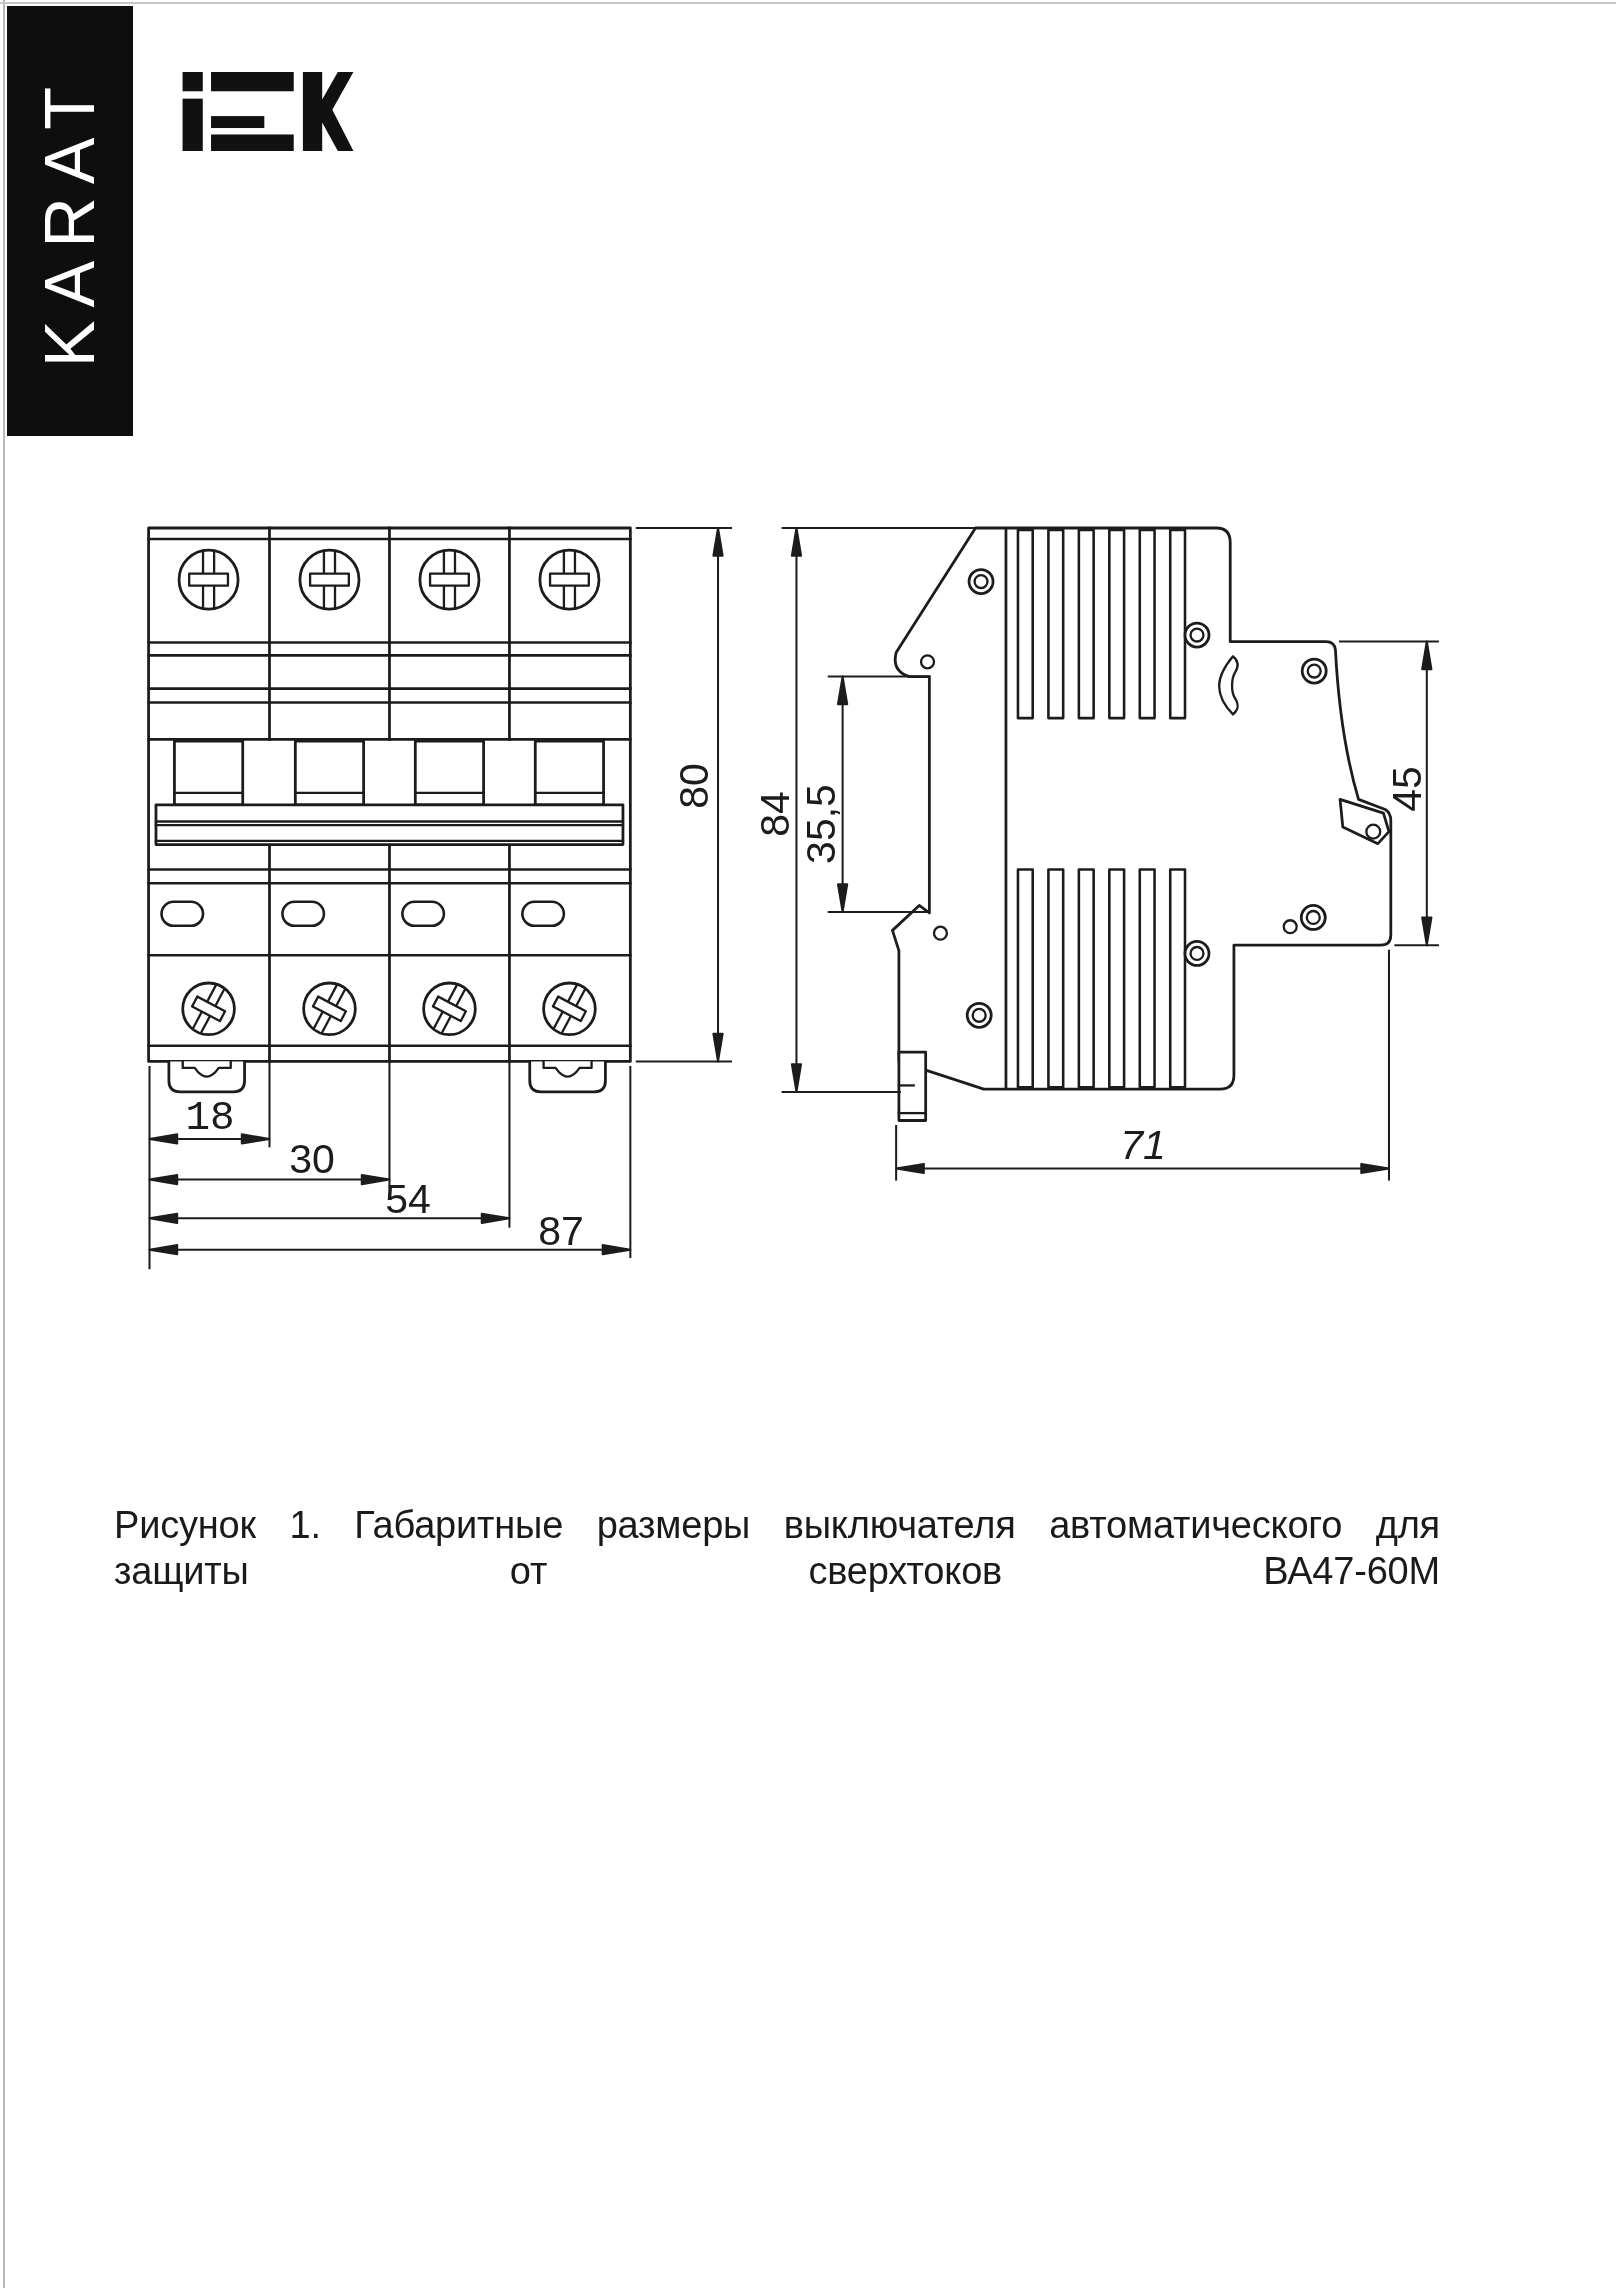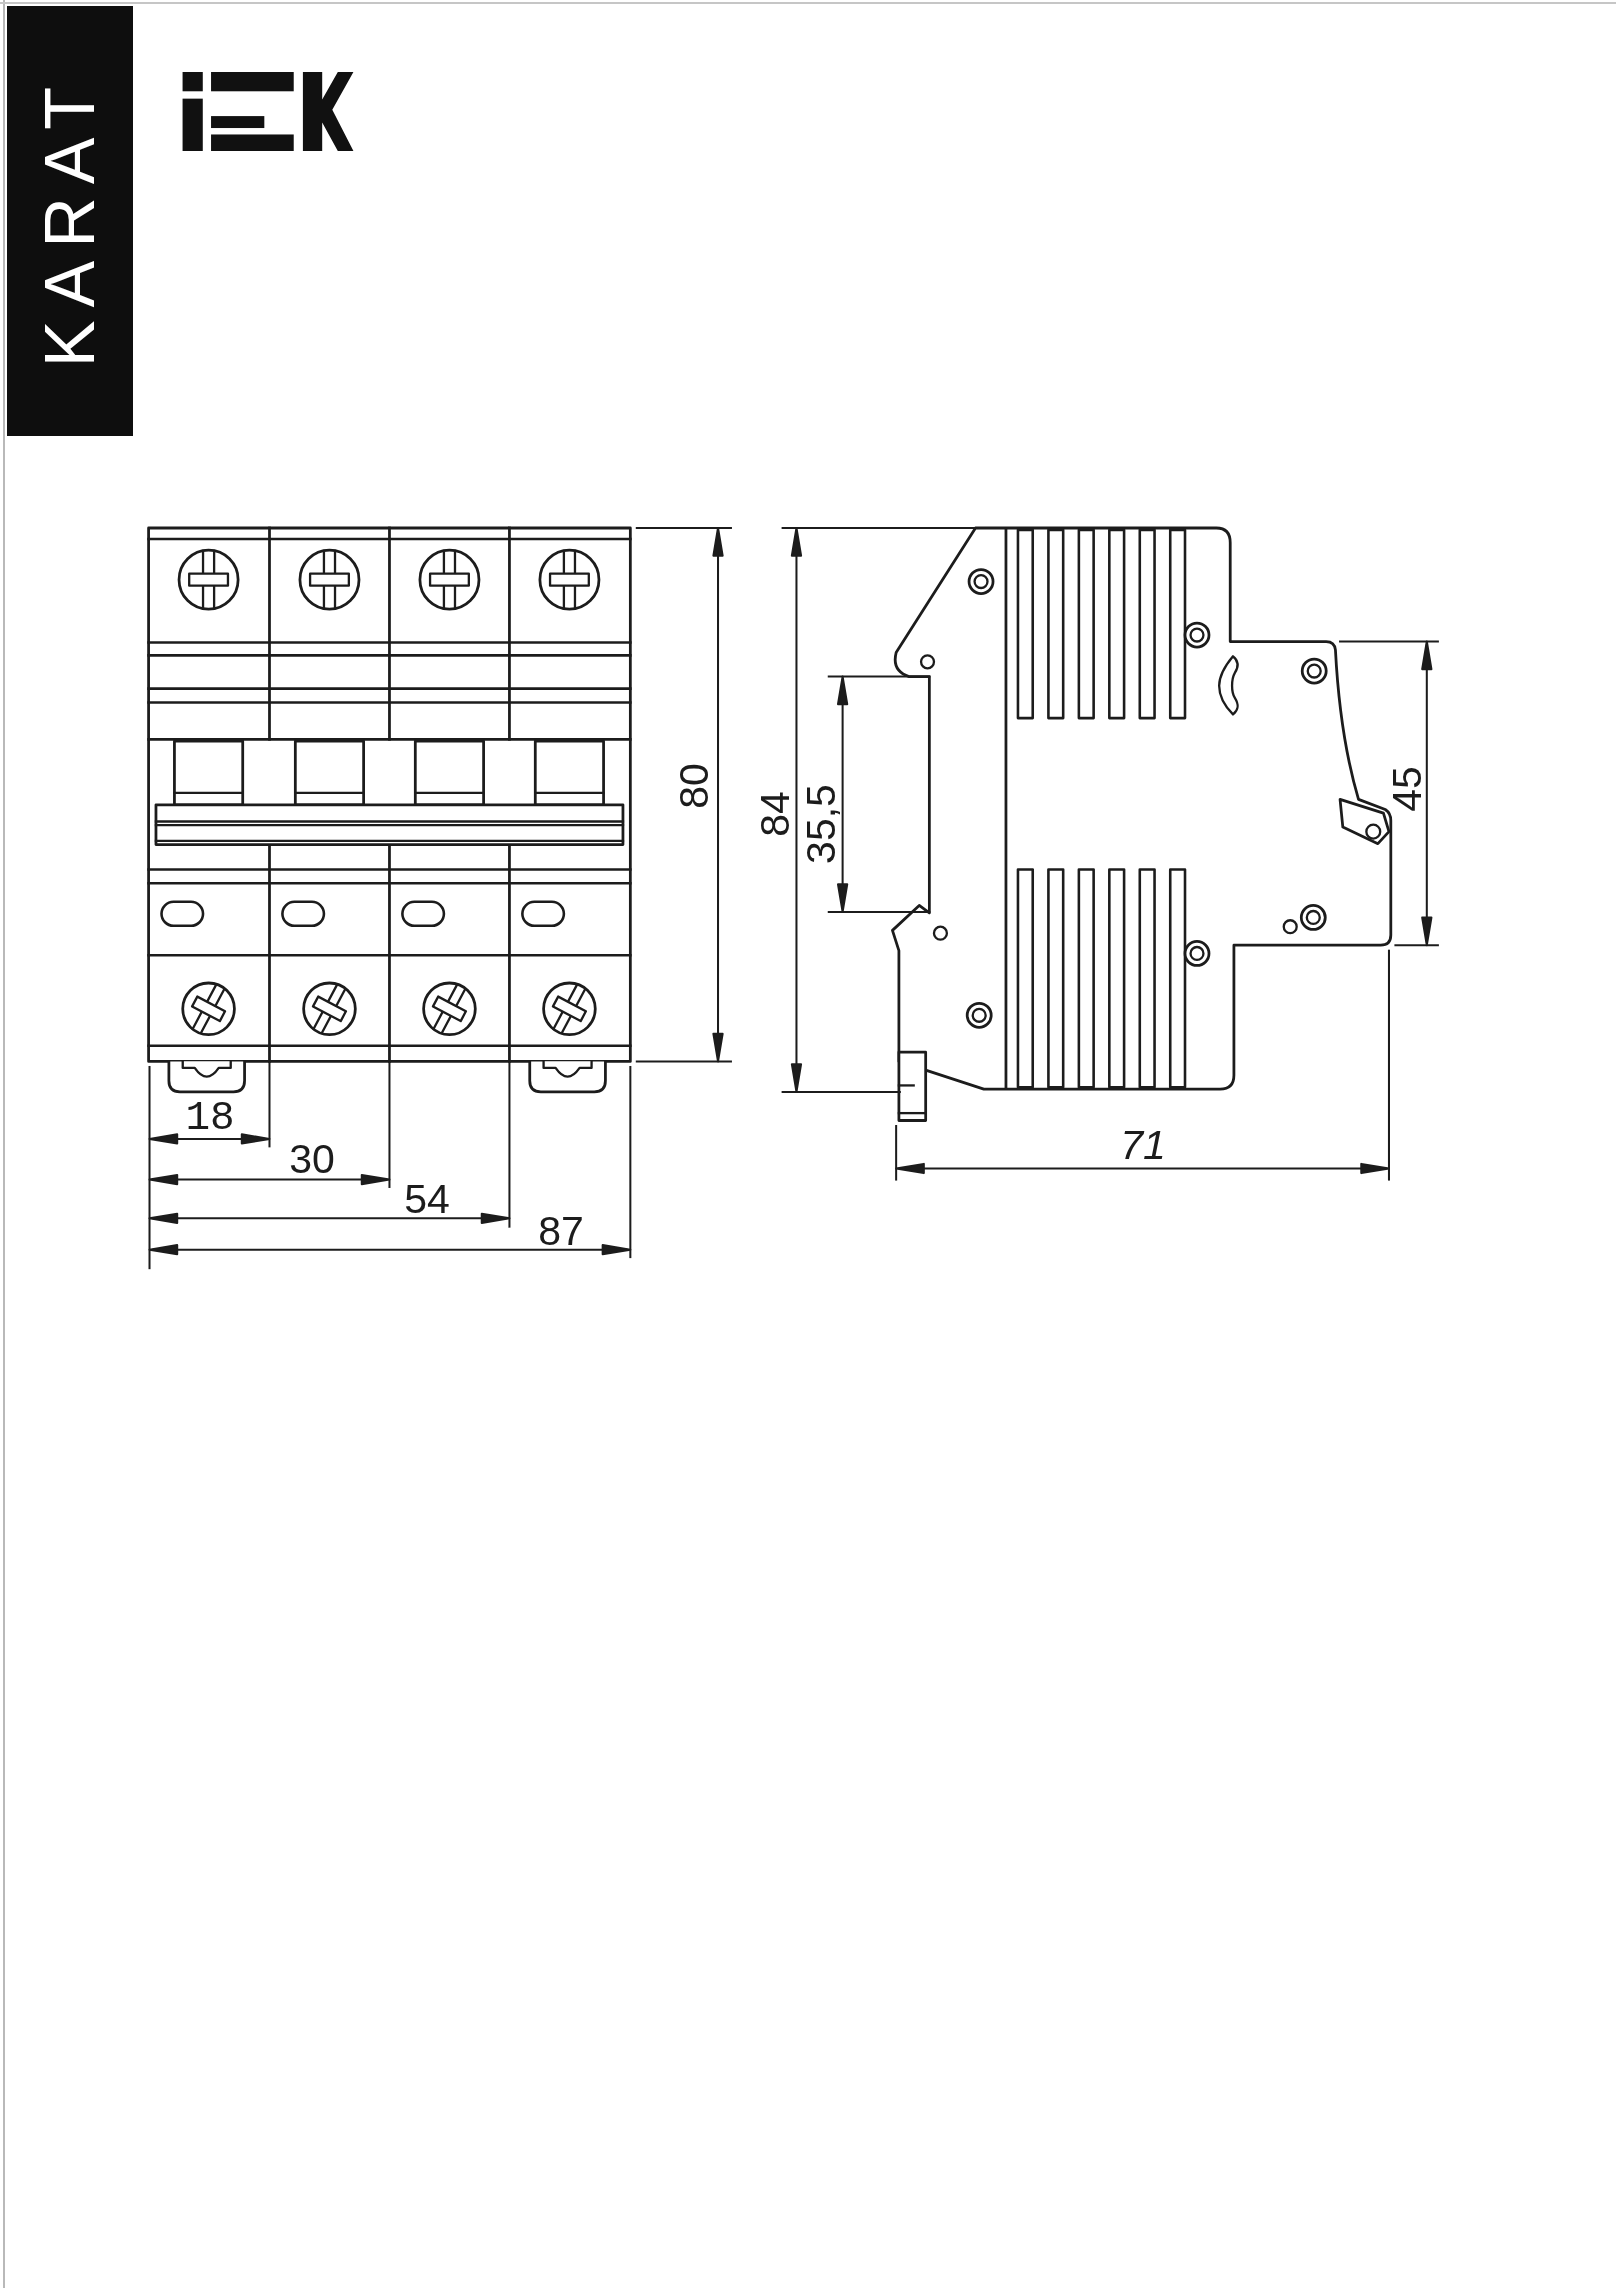--- a/index.html
+++ b/index.html
@@ -308,18 +308,19 @@
     </g>
   </svg>
 
   <div class="dim v" style="left:694px;top:786px;">80</div>
   <div class="dim v" style="left:775px;top:814px;">84</div>
   <div class="dim v" style="left:821px;top:824px;">35,5</div>
   <div class="dim v" style="left:1407px;top:789px;">45</div>
   <div class="dim" style="left:1143px;top:1145px;font-style:italic;">71</div>
   <div class="dim" style="left:210px;top:1118px;font-family:Liberation Mono, monospace;">18</div>
   <div class="dim" style="left:312px;top:1159px;">30</div>
-  <div class="dim" style="left:427px;top:1199px;">54</div>
+  <div class="dim" style="left:408px;top:1199px;">54</div>
   <div class="dim" style="left:561px;top:1231px;">87</div>
 
+  <div class="caption">Рисунок 1. Габаритные размеры выключателя автоматического для защиты от сверхтоков ВА47-60М</div>
 
 </div>
 
 
 </body></html>

